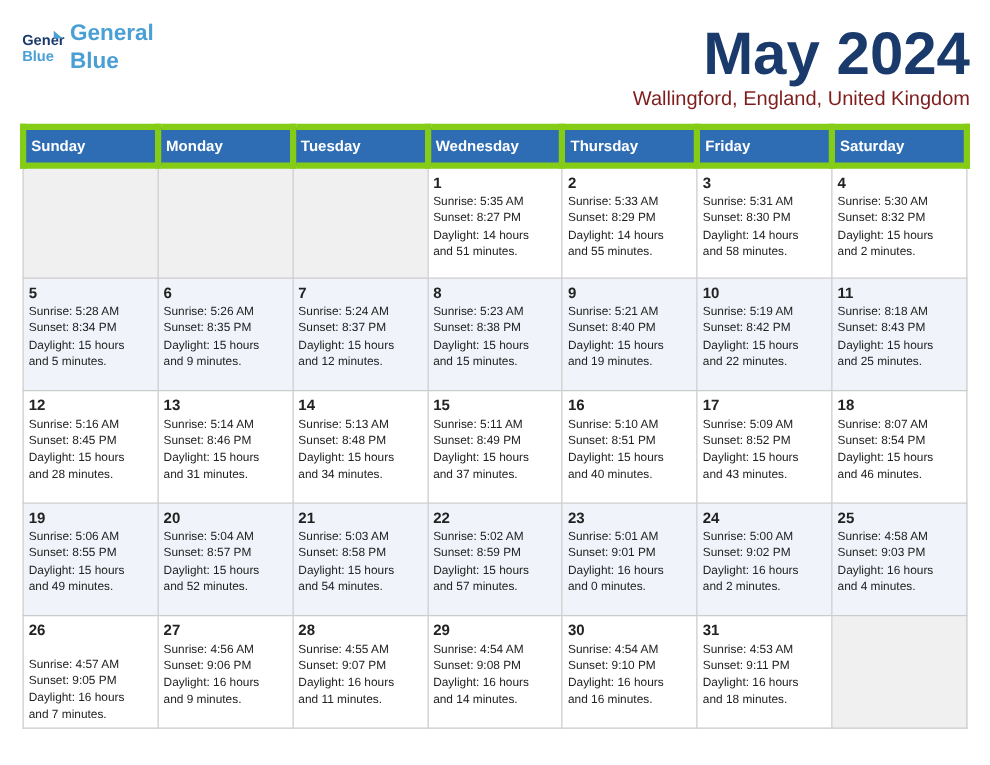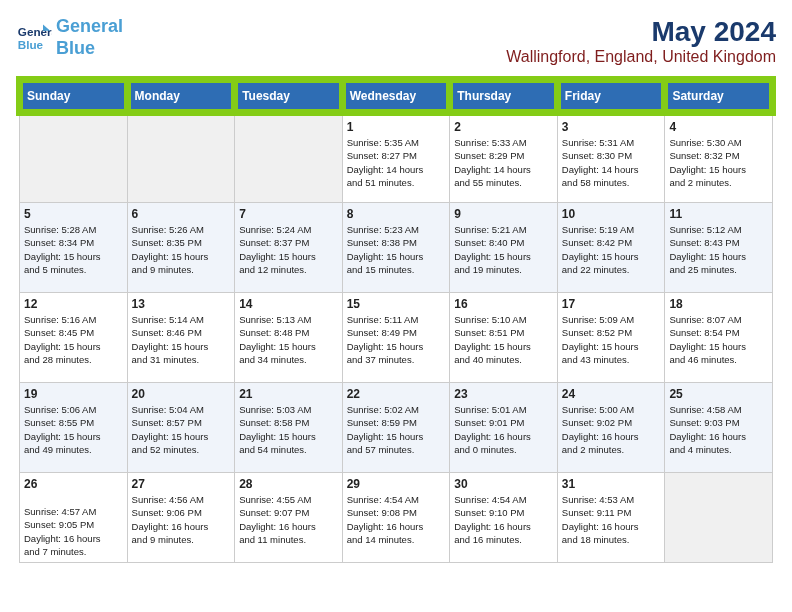--- a/index.html
+++ b/index.html
@@ -31,40 +31,40 @@
     }
     .logo-icon {
       width: 36px;
       height: 36px;
       margin-right: 4px;
     }
     .title-block {
       text-align: right;
     }
     .month-title {
-      font-size: 28px;
+      font-size: 48px;
       font-weight: bold;
       color: #1a3a6c;
     }
     .location-title {
       font-size: 16px;
       color: #7f1d1d;
     }
     table {
       width: 100%;
       border-collapse: collapse;
     }
     thead tr th {
       background-color: #2e6db4;
       color: #fff;
       font-size: 12px;
       font-weight: bold;
       padding: 6px 4px;
       text-align: left;
-      border: 7px solid #84cc16;
+      border: 5px solid #84cc16;
     }
     tbody tr td {
       border: 1px solid #ccc;
       vertical-align: top;
       padding: 4px 4px;
       font-size: 10px;
       color: #222;
       height: 90px;
       width: calc(100% / 7);
     }
@@ -200,21 +200,21 @@
         </td>
         <td>
           <span class="day-number">10</span>
           <div class="day-info" style="white-space: pre-line;">Sunrise: 5:19 AM
 Sunset: 8:42 PM
 Daylight: 15 hours
 and 22 minutes.</div>
         </td>
         <td>
           <span class="day-number">11</span>
-          <div class="day-info" style="white-space: pre-line;">Sunrise: 5:12 AM
+          <div class="day-info" style="white-space: pre-line;">Sunrise: 8:18 AM
 Sunset: 8:43 PM
 Daylight: 15 hours
 and 25 minutes.</div>
         </td>
       </tr>
       <tr>
         <td>
           <span class="day-number">12</span>
           <div class="day-info" style="white-space: pre-line;">Sunrise: 5:16 AM
 Sunset: 8:45 PM

